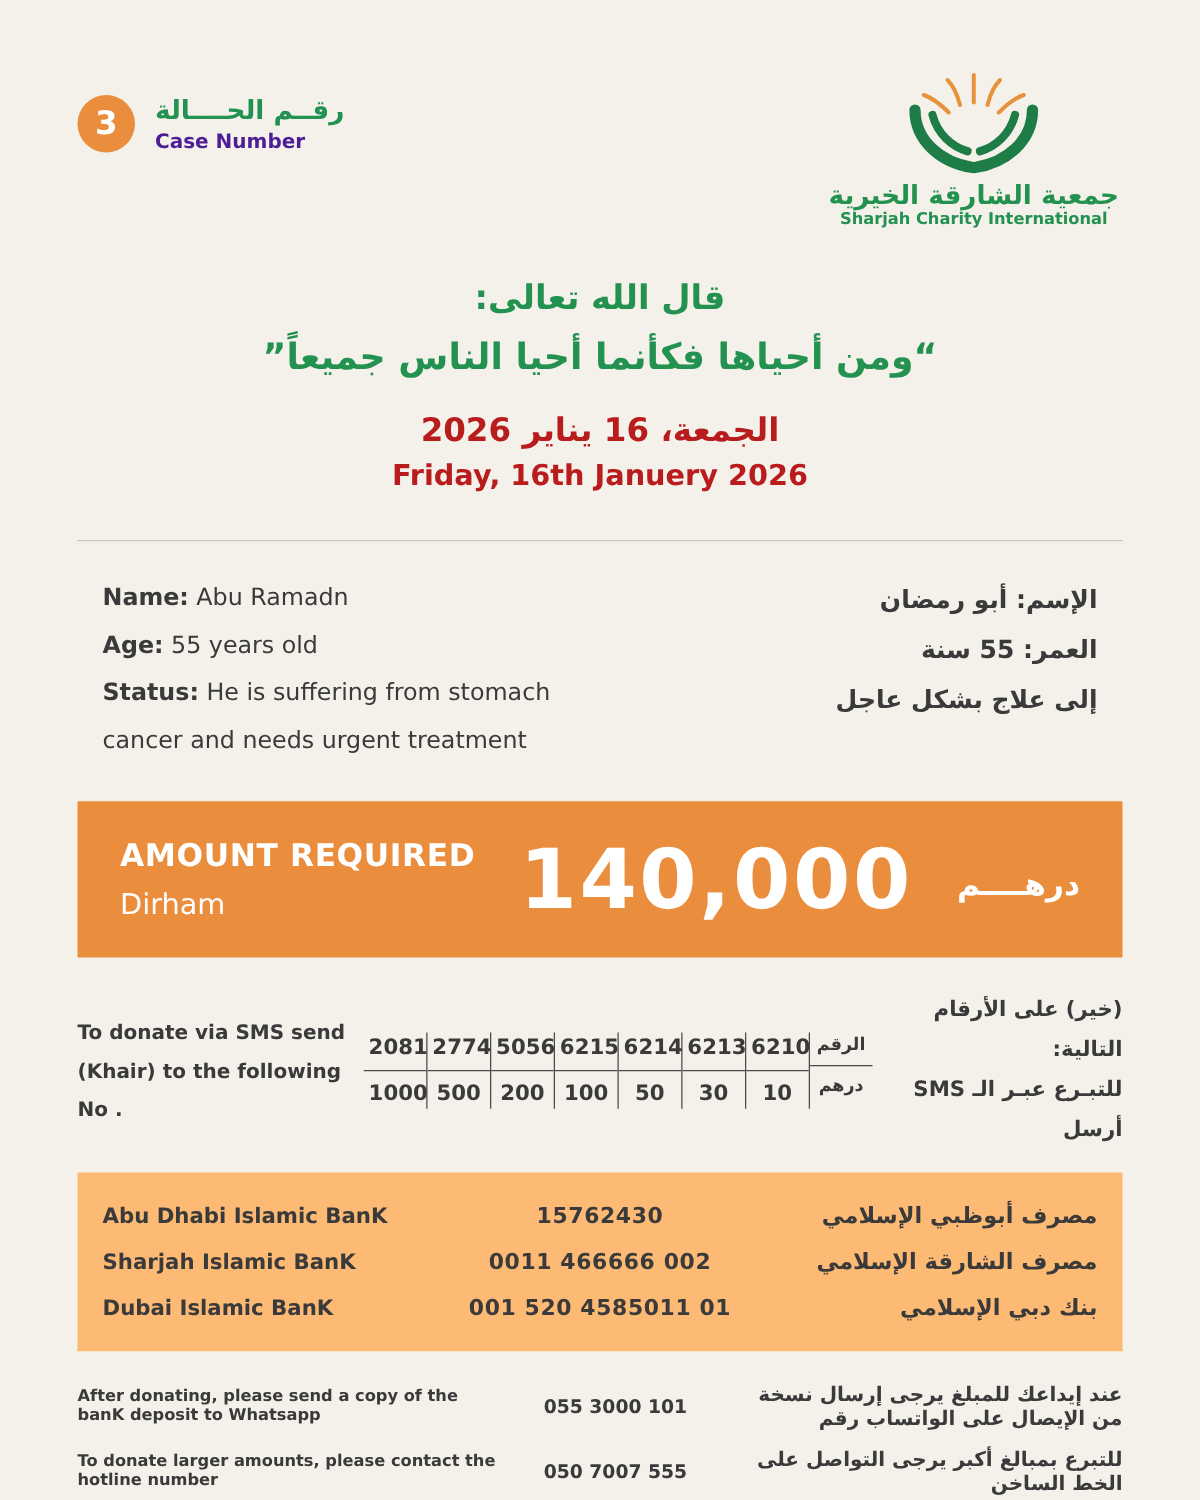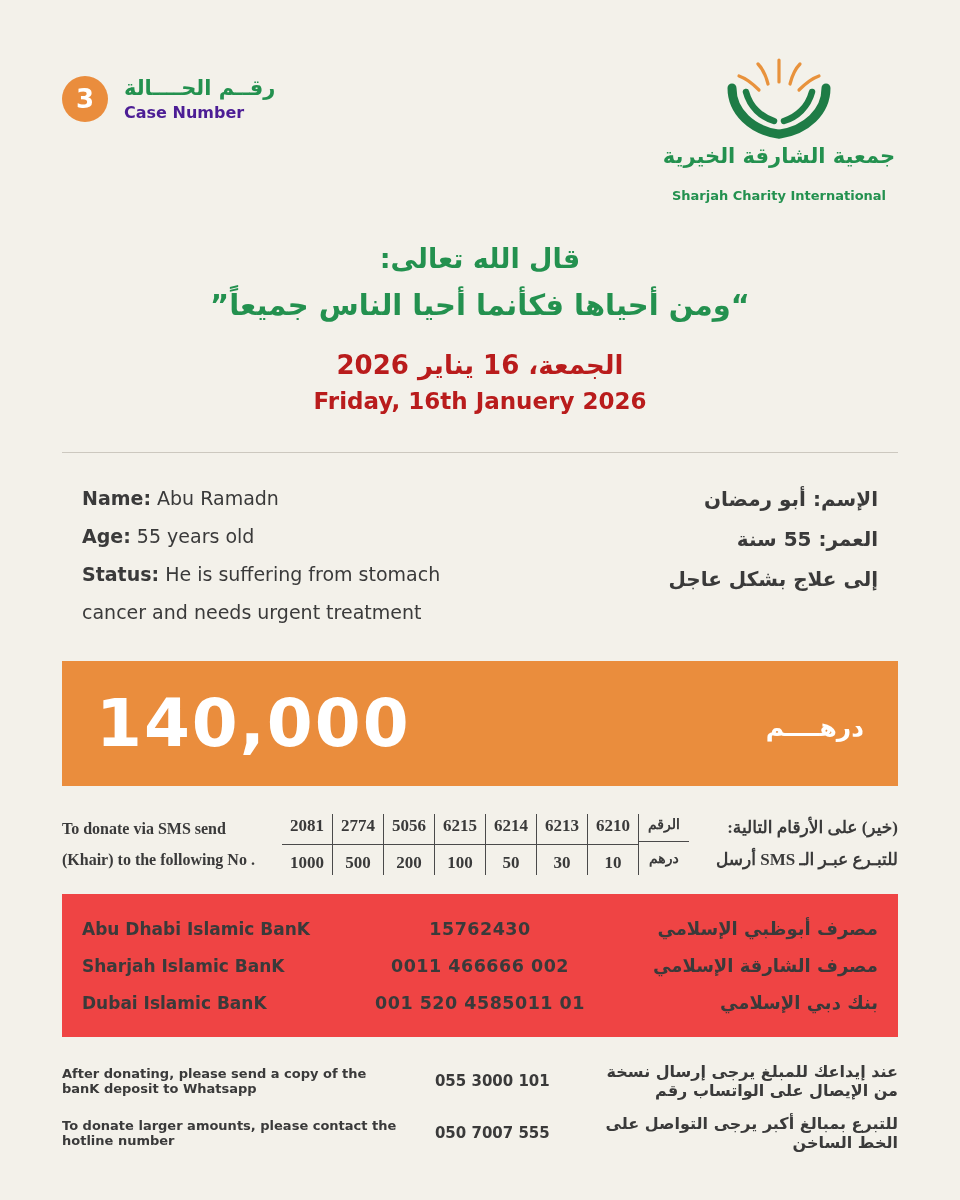--- a/index.html
+++ b/index.html
@@ -13,21 +13,21 @@
 
   
   .header { display:flex; justify-content:space-between; align-items:flex-start; padding:54px 56px 0 62px; }
   .case-block { display:flex; gap:16px; align-items:flex-start; margin-top:22px; }
   .case-circle { width:46px; height:46px; border-radius:50%; background:#ea8d3d; color:#fff;
     font-weight:bold; font-size:26px; display:flex; align-items:center; justify-content:center; }
   .case-ar { font-size:21px; font-weight:bold; color:#23914f; }
   .case-en { font-size:16px; font-weight:bold; color:#4c1d95; margin-top:3px; }
   .logo-block { text-align:center; width:250px; }
   .logo-ar { font-size:21px; font-weight:bold; color:#23914f; margin-top:0px; }
-  .logo-en { font-size:13px; font-weight:bold; color:#23914f; margin-top:20px; }
+  .logo-en { font-size:13px; font-weight:bold; color:#23914f; margin-top:0; }
 
   
   .quote { text-align:center; margin-top:40px; color:#23914f; }
   .quote-intro { font-size:27px; font-weight:bold; }
   .quote-verse { font-size:29px; font-weight:bold; margin-top:14px; }
   .date { text-align:center; margin-top:28px; color:#b91c1c; }
   .date-ar { font-size:26px; font-weight:bold; }
   .date-en { font-size:23px; font-weight:bold; margin-top:8px; }
 
   .divider { height:1px; background:#ccc8bf; margin:38px 62px 0; }
@@ -41,32 +41,32 @@
   .banner { margin:12px 62px 0; background:#ea8d3d; color:#fff; display:flex;
     align-items:center; justify-content:space-between; padding:24px 34px; box-sizing:border-box; }
   .banner-l1 { font-size:25px; font-weight:bold; letter-spacing:.5px; }
   .banner-l2 { font-size:23px; margin-top:12px; }
   .banner-amount { font-size:66px; font-weight:bold; letter-spacing:2px; }
   .banner-right { text-align:right; }
   .banner-r1 { font-size:28px; font-weight:bold; }
   .banner-r2 { font-size:25px; font-weight:bold; margin-top:8px; }
 
   
-  .sms { margin:26px 62px 0; display:flex; align-items:center; justify-content:space-between;font-family:Liberation Serif, serif; }
+  .sms { margin:26px 62px 0; display:flex; align-items:center; justify-content:space-between; }
   .sms-en { font-size:16px; font-weight:bold; line-height:31px; }
   .sms-table { display:flex; align-items:stretch; }
   .sms-col { width:50px; text-align:center; border-right:1.5px solid #4a4a4a; }
   .sms-col.last { border-right:none; }
   .sms-code { padding:2px 4px 8px; border-bottom:1.5px solid #4a4a4a; font-weight:bold; font-size:17px; }
   .sms-amt  { padding:8px 4px 2px; font-weight:bold; font-size:17px; }
   .sms-hdr .sms-code, .sms-hdr .sms-amt { font-size:14px; }
   .sms-ar { text-align:right; font-size:17px; font-weight:bold; line-height:32px; }
 
   
-  .banks { margin:18px 62px 0; background:#ef4444; padding:16px 20px; }
+  .banks { margin:18px 62px 0; background:#fdba74; padding:16px 20px; }
   .bank-row { display:flex; align-items:center; padding:8px 0; }
   .bank-en { flex:1; font-size:17px; font-weight:bold; }
   .bank-acct { width:260px; text-align:center; font-size:17.5px; font-weight:bold; letter-spacing:.5px; }
   .bank-ar { flex:1; text-align:right; font-size:18px; font-weight:bold; }
 
   
   .contact { margin:18px 62px 0; }
   .contact-row { display:flex; align-items:center; padding:7px 0; }
   .contact-en { flex:1.4; font-size:13px; font-weight:bold; }
   .contact-num { width:170px; text-align:center; font-size:15px; font-weight:bold; }
@@ -126,20 +126,24 @@
       <div>cancer and needs urgent treatment</div>
     </div>
     <div class="info-ar rtl">
       <div>الإسم: أبو رمضان</div>
       <div>العمر: 55 سنة</div>
       <div>إلى علاج بشكل عاجل</div>
     </div>
   </div>
 
   <div class="banner">
+    <div>
+      <div class="banner-l1">AMOUNT REQUIRED</div>
+      <div class="banner-l2">Dirham</div>
+    </div>
     <div class="banner-amount">140,000</div>
     <div class="banner-right rtl">
       <div class="banner-r2">درهــــم</div>
     </div>
   </div>
 
   <div class="sms">
     <div class="sms-en">
       <div>To donate via SMS send</div>
       <div><span class="b">(Khair)</span> <span>to the following No .</span></div>

